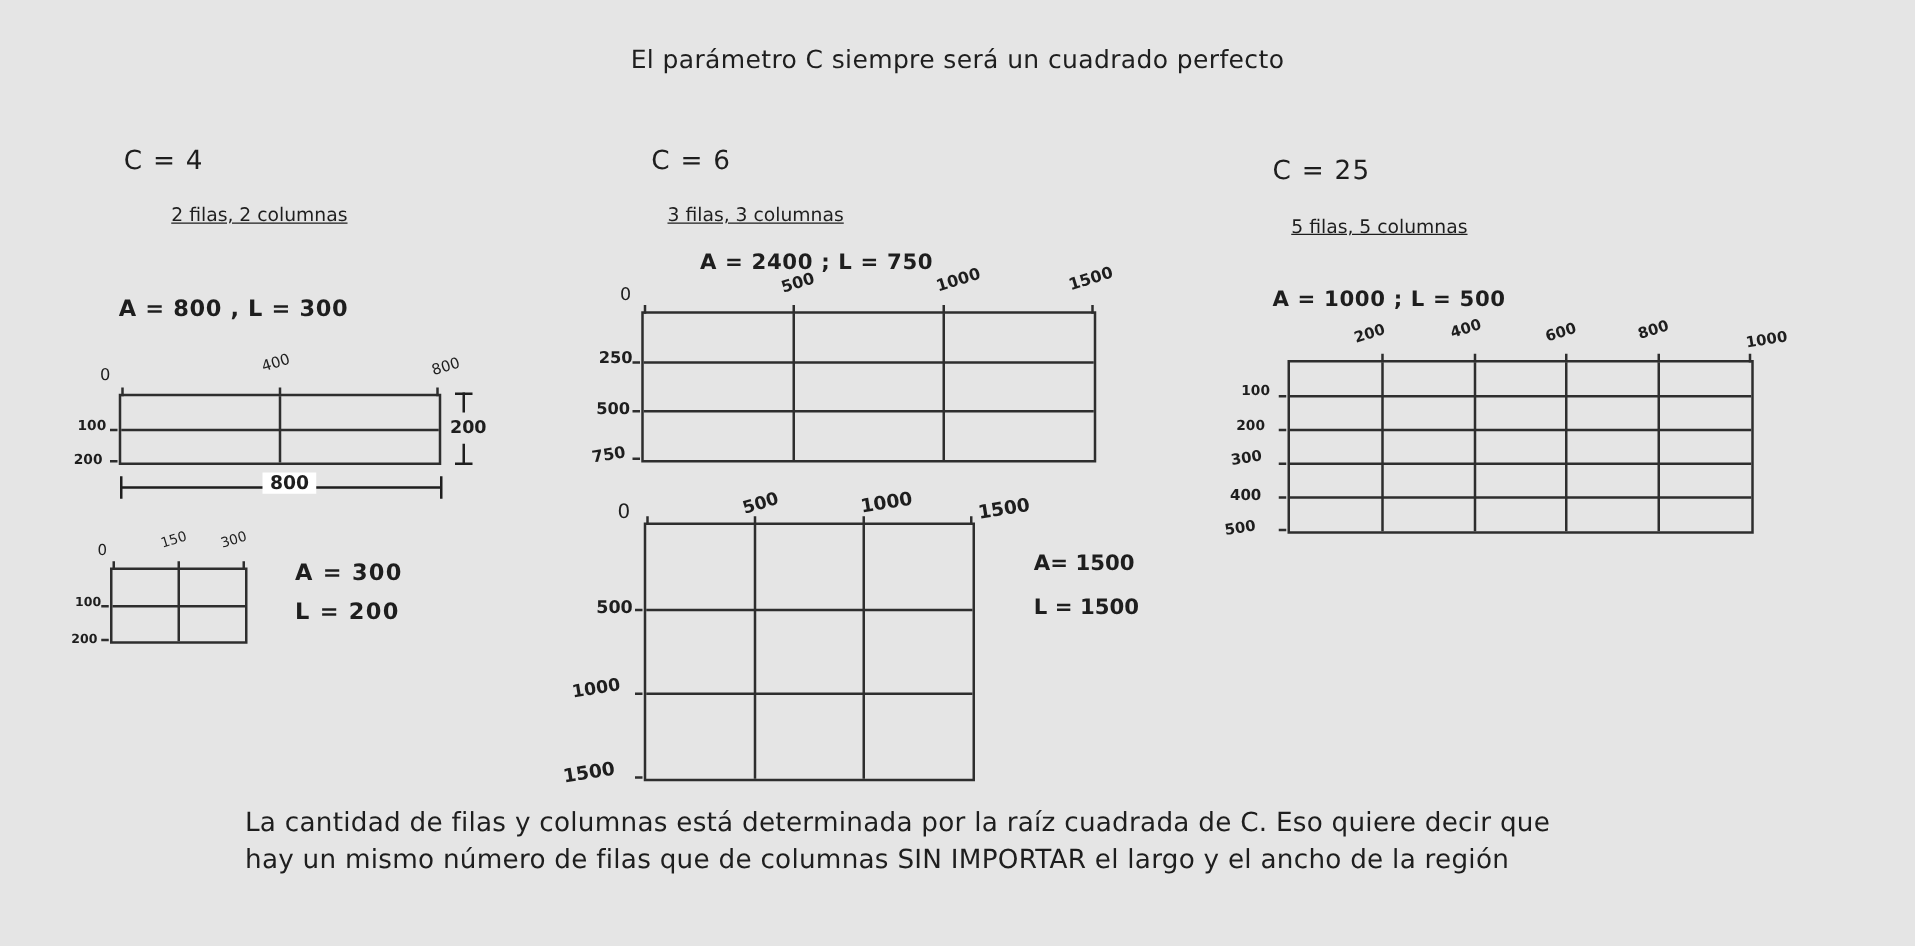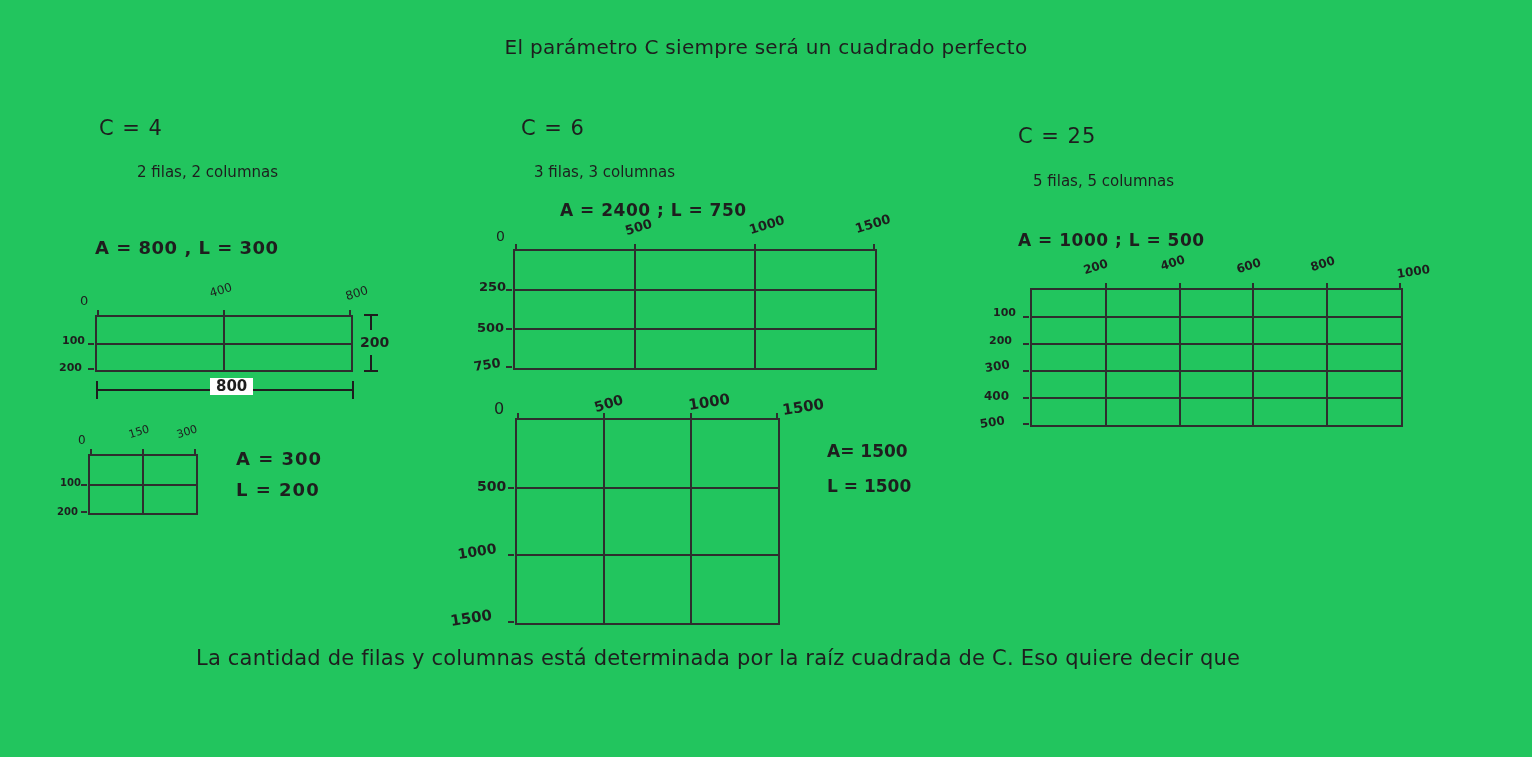--- a/index.html
+++ b/index.html
@@ -1,26 +1,26 @@
 <!DOCTYPE html>
 <html><head>
 <meta charset="utf-8">
 <style>
   html,body{margin:0;padding:0;background:#ffffff;}
   .sheet{
-    position:relative;width:1532px;height:757px;background:#22c55e;
+    position:relative;width:1532px;height:757px;background:#e5e5e5;
     font-family:"DejaVu Sans",sans-serif;color:#1e1e1e;overflow:hidden;
   }
   .lbl{position:absolute;white-space:nowrap;color:#1e1e1e;line-height:1.15;}
   .bold{font-weight:bold;}
   .rot{transform:rotate(-17deg);transform-origin:left bottom;}
   .rot-s{transform:rotate(-9deg);transform-origin:left bottom;}
   .title{width:100%;text-align:center;font-size:20px;letter-spacing:.3px;}
   .heading{font-size:21px;letter-spacing:1px;}
-  .subtitle{font-size:15px;}
+  .subtitle{font-size:15px;text-decoration:underline;}
   .params{font-size:17px;font-weight:bold;letter-spacing:.5px;}
   .footer{font-size:21px;letter-spacing:.2px;}
   .plot{position:absolute;border:2px solid #2e2e2e;box-sizing:border-box;}
   .vl{position:absolute;top:0;bottom:0;width:2px;background:#2e2e2e;}
   .hl{position:absolute;left:0;right:0;height:2px;background:#2e2e2e;}
   .xt{position:absolute;top:-7px;width:2px;height:7px;background:#2e2e2e;}
   .yt{position:absolute;left:-9px;width:6px;height:2px;background:#2e2e2e;}
   .dim-h{position:absolute;height:2px;background:#1e1e1e;}
   .dim-v{position:absolute;width:2px;background:#1e1e1e;}
   .dim-label{position:absolute;background:#ffffff;padding:0 6px;font-weight:bold;}
@@ -156,14 +156,15 @@
   <div class="lbl rot" style="left:1239px;top:263px;font-size:12px;font-weight:bold;">600</div>
   <div class="lbl rot" style="left:1313px;top:261px;font-size:12px;font-weight:bold;">800</div>
   <div class="lbl rot-s" style="left:1398px;top:268px;font-size:12px;font-weight:bold;">1000</div>
   <div class="lbl" style="left:993px;top:307px;font-size:11px;font-weight:bold;">100</div>
   <div class="lbl" style="left:989px;top:335px;font-size:11px;font-weight:bold;">200</div>
   <div class="lbl rot-s" style="left:986px;top:362px;font-size:12px;font-weight:bold;">300</div>
   <div class="lbl" style="left:984px;top:390px;font-size:12px;font-weight:bold;">400</div>
   <div class="lbl rot-s" style="left:981px;top:418px;font-size:12px;font-weight:bold;">500</div>
 
   <div class="lbl footer" style="left:196px;top:646px;">La cantidad de filas y columnas está determinada por la raíz cuadrada de C. Eso quiere decir que</div>
+  <div class="lbl footer" style="left:196px;top:675px;">hay un mismo número de filas que de columnas SIN IMPORTAR el largo y el ancho de la región</div>
 
 </div>
 
 </body></html>

